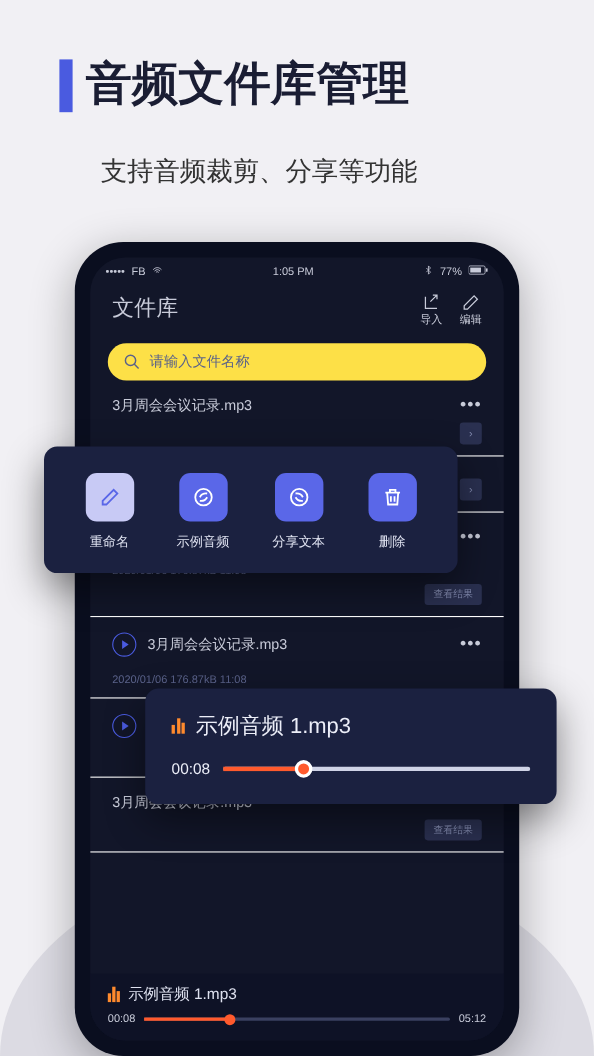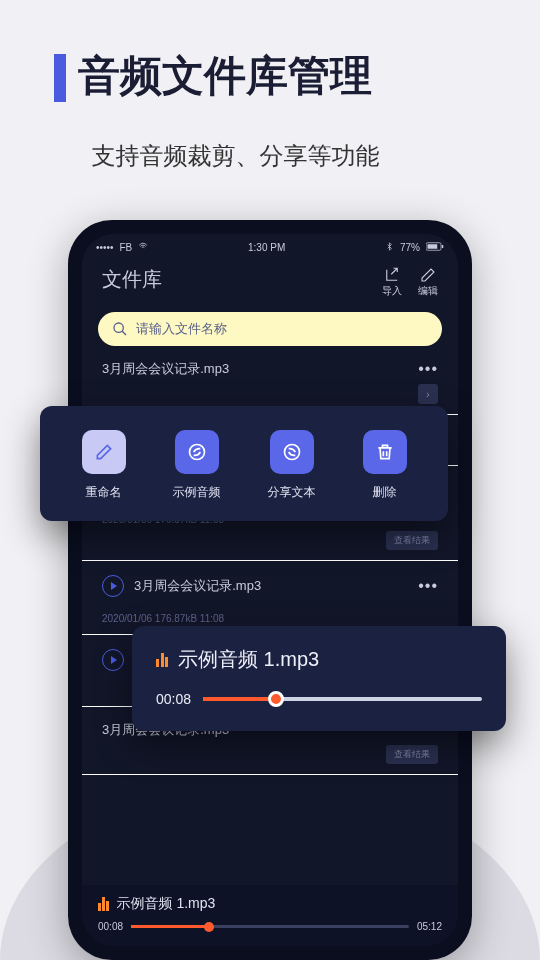--- a/index.html
+++ b/index.html
@@ -10,21 +10,21 @@
 .hero-sub{position:absolute;top:140px;left:0;width:471px;text-align:center;font-size:24px;color:#333}
 .phone{position:absolute;top:220px;left:68px;width:404px;height:740px;background:#0a0e1f;border-radius:44px;padding:14px;box-shadow:0 10px 40px rgba(0,0,0,.3)}
 .screen{width:100%;height:100%;background:#121629;border-radius:32px;overflow:hidden;position:relative}
 .statusbar{height:22px;padding:4px 14px 0;display:flex;justify-content:space-between;align-items:center;color:#C8CBD9;font-size:10px}
 .sb-left,.sb-right{display:flex;gap:6px;align-items:center}
 .appbar{display:flex;align-items:flex-start;justify-content:space-between;padding:10px 20px 6px}
 .appbar-title{color:#C8CBD9;font-size:20px}
 .appbar-actions{display:flex;gap:16px}
 .appbar-action{display:flex;flex-direction:column;align-items:center;color:#C8CBD9;font-size:10px;gap:0}
 .appbar-action svg{width:18px;height:18px;stroke:#C8CBD9;fill:none;stroke-width:1.5}
-.search{margin:8px 16px 0;background:#fef9c3;border-radius:20px;height:34px;display:flex;align-items:center;padding:0 14px;gap:8px;color:#5a628a;font-size:13px}
+.search{margin:8px 16px 0;background:#fde047;border-radius:20px;height:34px;display:flex;align-items:center;padding:0 14px;gap:8px;color:#5a628a;font-size:13px}
 .search svg{width:16px;height:16px;stroke:#5a628a;fill:none;stroke-width:2}
 .item{padding:14px 20px 10px;border-bottom:1px solid #ffffff}
 .item-top{display:flex;align-items:center;gap:10px}
 .item-name{color:#C8CBD9;font-size:13px;flex:1}
 .dots{color:#C8CBD9;font-size:16px;letter-spacing:1px}
 .item-meta{color:#5a628a;font-size:10px;margin-top:16px}
 .item-bottom{display:flex;justify-content:flex-end;margin-top:6px}
 .result-btn{background:#2a3050;color:#8088ac;font-size:9px;padding:3px 8px;border-radius:3px}
 .play-circle{width:22px;height:22px;border:1.5px solid #4a5be0;border-radius:50%;display:flex;align-items:center;justify-content:center}
 .play-circle::after{content:"";border-left:6px solid #4a5be0;border-top:4px solid transparent;border-bottom:4px solid transparent;margin-left:2px}
@@ -33,21 +33,21 @@
 .nowplay-title{display:flex;align-items:center;gap:8px;color:#dfe2f0;font-size:14px}
 .bars{display:flex;gap:1.5px;align-items:flex-end;height:14px}
 .bars span{width:2.5px;background:#ff8a2d}
 .bars span:nth-child(1){height:8px}.bars span:nth-child(2){height:14px}.bars span:nth-child(3){height:10px}
 .nprow{display:flex;align-items:center;gap:8px;margin-top:8px}
 .nptime{color:#C8CBD9;font-size:10px}
 .nptrack{flex:1;height:3px;background:#3a4060;position:relative;border-radius:2px}
 .npfill{position:absolute;left:0;top:0;height:100%;width:28%;background:#ff5a2d}
 .npknob{position:absolute;left:28%;top:50%;width:10px;height:10px;background:#ff5a2d;border-radius:50%;transform:translate(-50%,-50%)}
 
-.sheet{position:absolute;top:406px;left:40px;width:408px;background:#1b2140;border-radius:12px;box-shadow:0 14px 36px rgba(0,0,0,.45);padding:24px 18px 20px;display:flex;justify-content:space-around}
+.sheet{position:absolute;top:406px;left:40px;width:376px;background:#1b2140;border-radius:12px;box-shadow:0 14px 36px rgba(0,0,0,.45);padding:24px 18px 20px;display:flex;justify-content:space-around}
 .act{display:flex;flex-direction:column;align-items:center;gap:10px}
 .act-box{width:44px;height:44px;border-radius:10px;display:flex;align-items:center;justify-content:center}
 .act:nth-child(1) .act-box{background:#c8caf5}
 .act:nth-child(2) .act-box{background:#5a67e8}
 .act:nth-child(3) .act-box{background:#5a67e8}
 .act:nth-child(4) .act-box{background:#5a67e8}
 .act-box svg{width:20px;height:20px;stroke:#fff;fill:none;stroke-width:2}
 .act:nth-child(1) .act-box svg{stroke:#5a67e8}
 .act-label{color:#dfe2f0;font-size:12px}
 
@@ -74,21 +74,21 @@
     <div class="statusbar">
       <div class="sb-left">
         <span>•••••</span>
         <span>FB</span>
         <span>
           <svg width="10" height="10" viewBox="0 0 24 24" fill="none" stroke="#C8CBD9" stroke-width="2">
               <path d="M3 10c6-6 12-6 18 0M6 13c4-4 8-4 12 0M9 16c2-2 4-2 6 0M12 19h0"></path>
             </svg>
         </span>
       </div>
-      <div>1:30 PM</div>
+      <div>1:05 PM</div>
       <div class="sb-right">
         <span>
           <svg width="9" height="9" viewBox="0 0 24 24" fill="none" stroke="#C8CBD9" stroke-width="2">
               <path d="M7 7l10 10-5 5V2l5 5L7 17"></path>
             </svg>
         </span>
         <span>77%</span>
         <span>
           <svg width="18" height="9" viewBox="0 0 24 12">
               <rect x="0" y="1" width="20" height="10" rx="2" fill="none" stroke="#C8CBD9"></rect>

